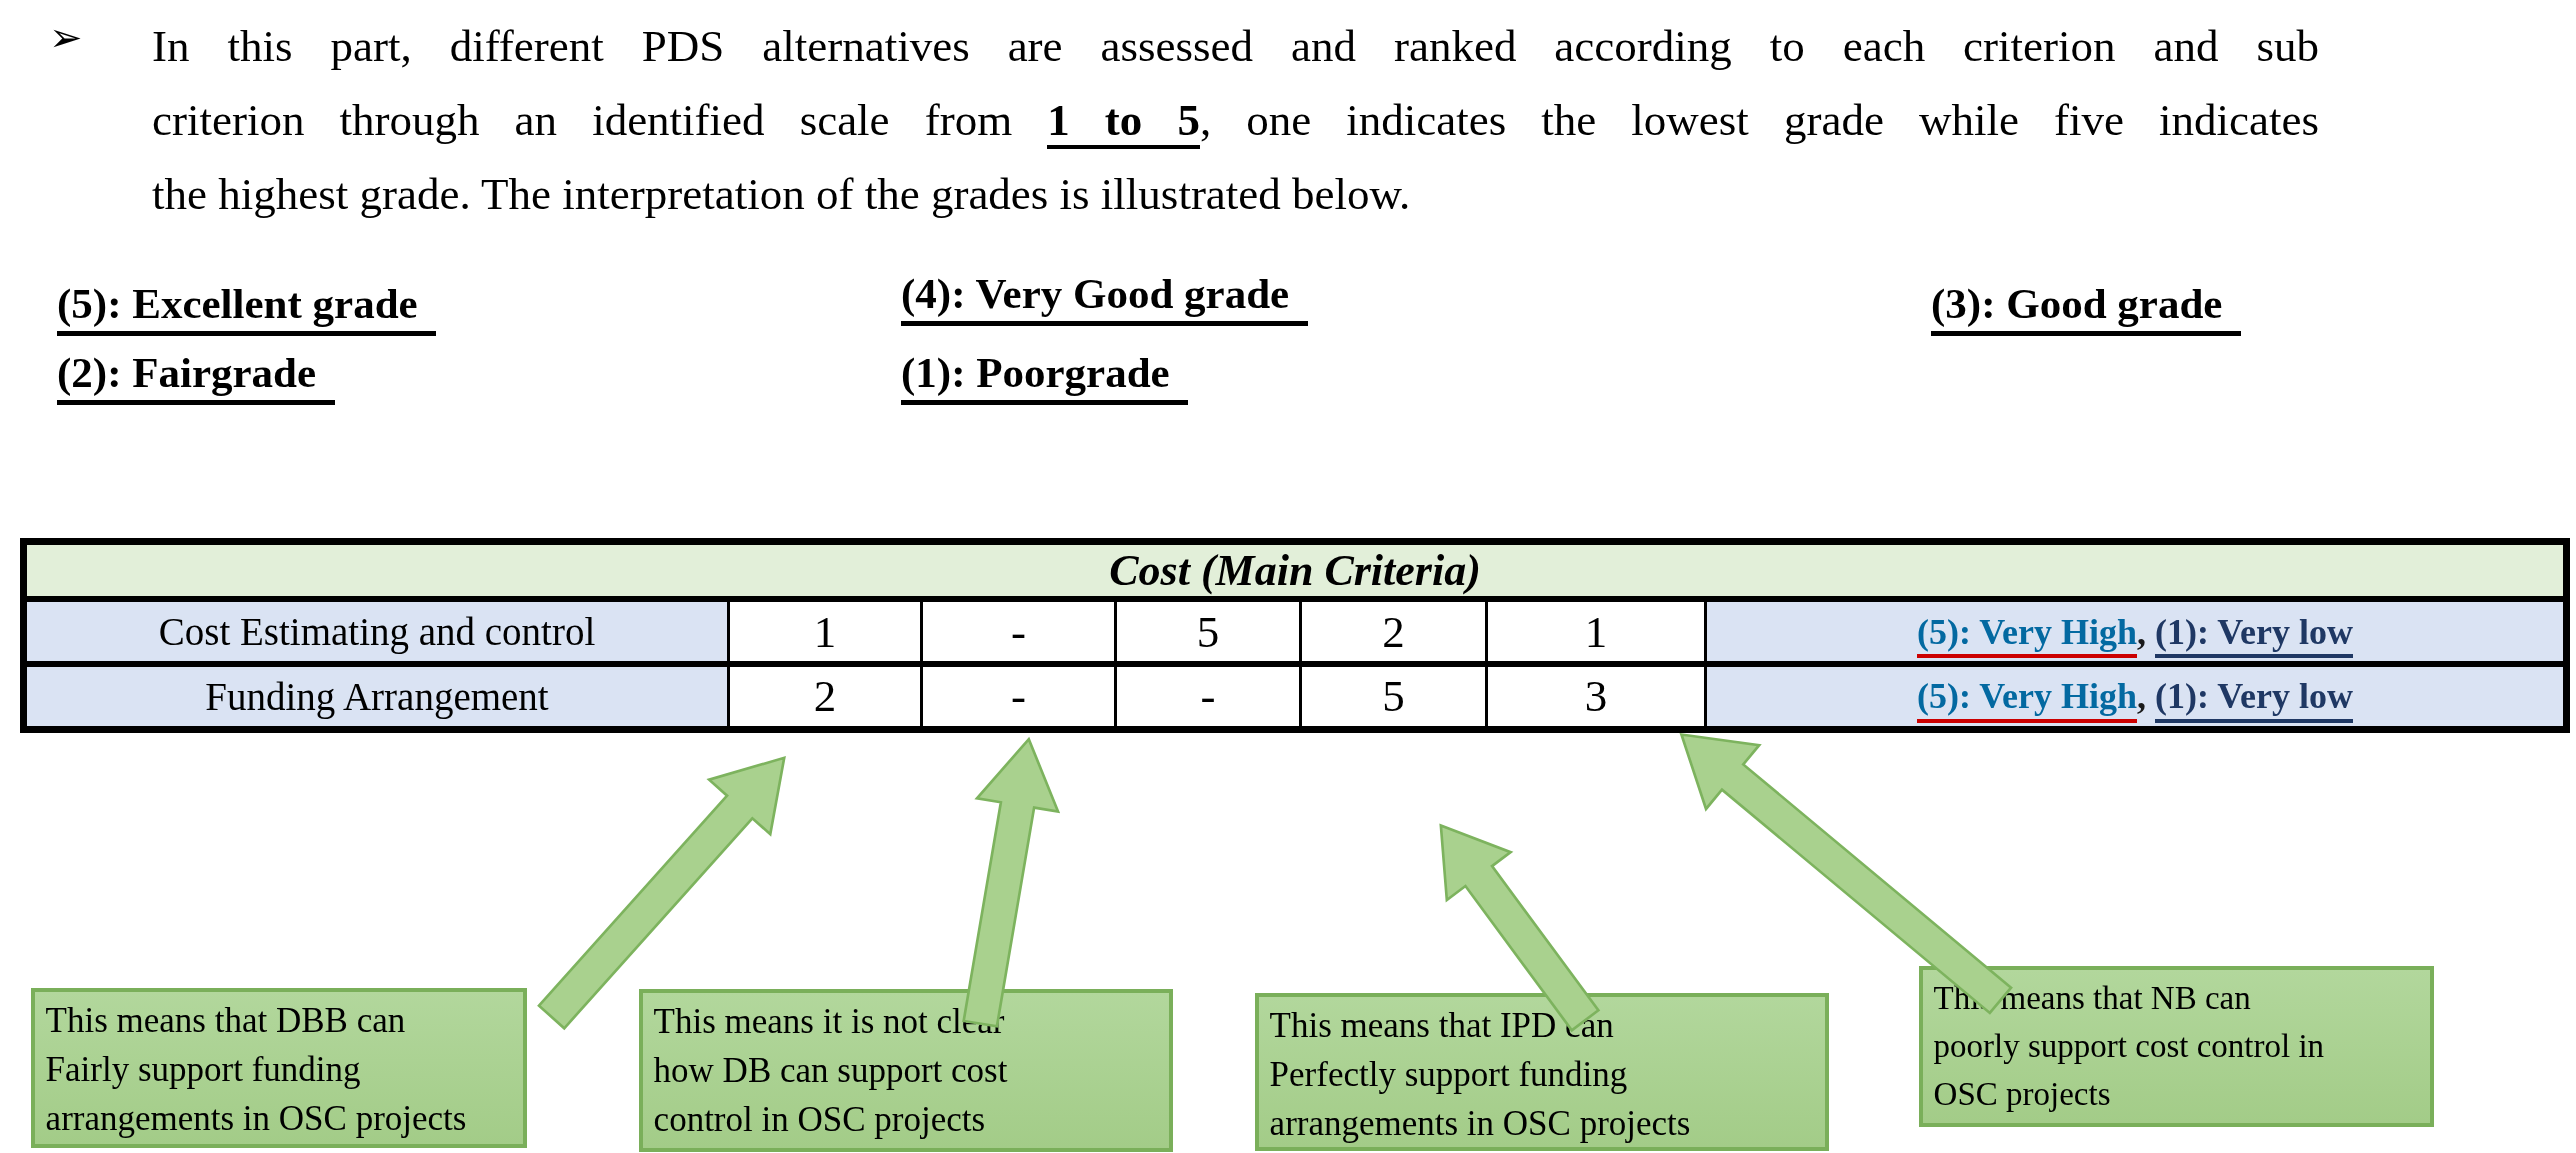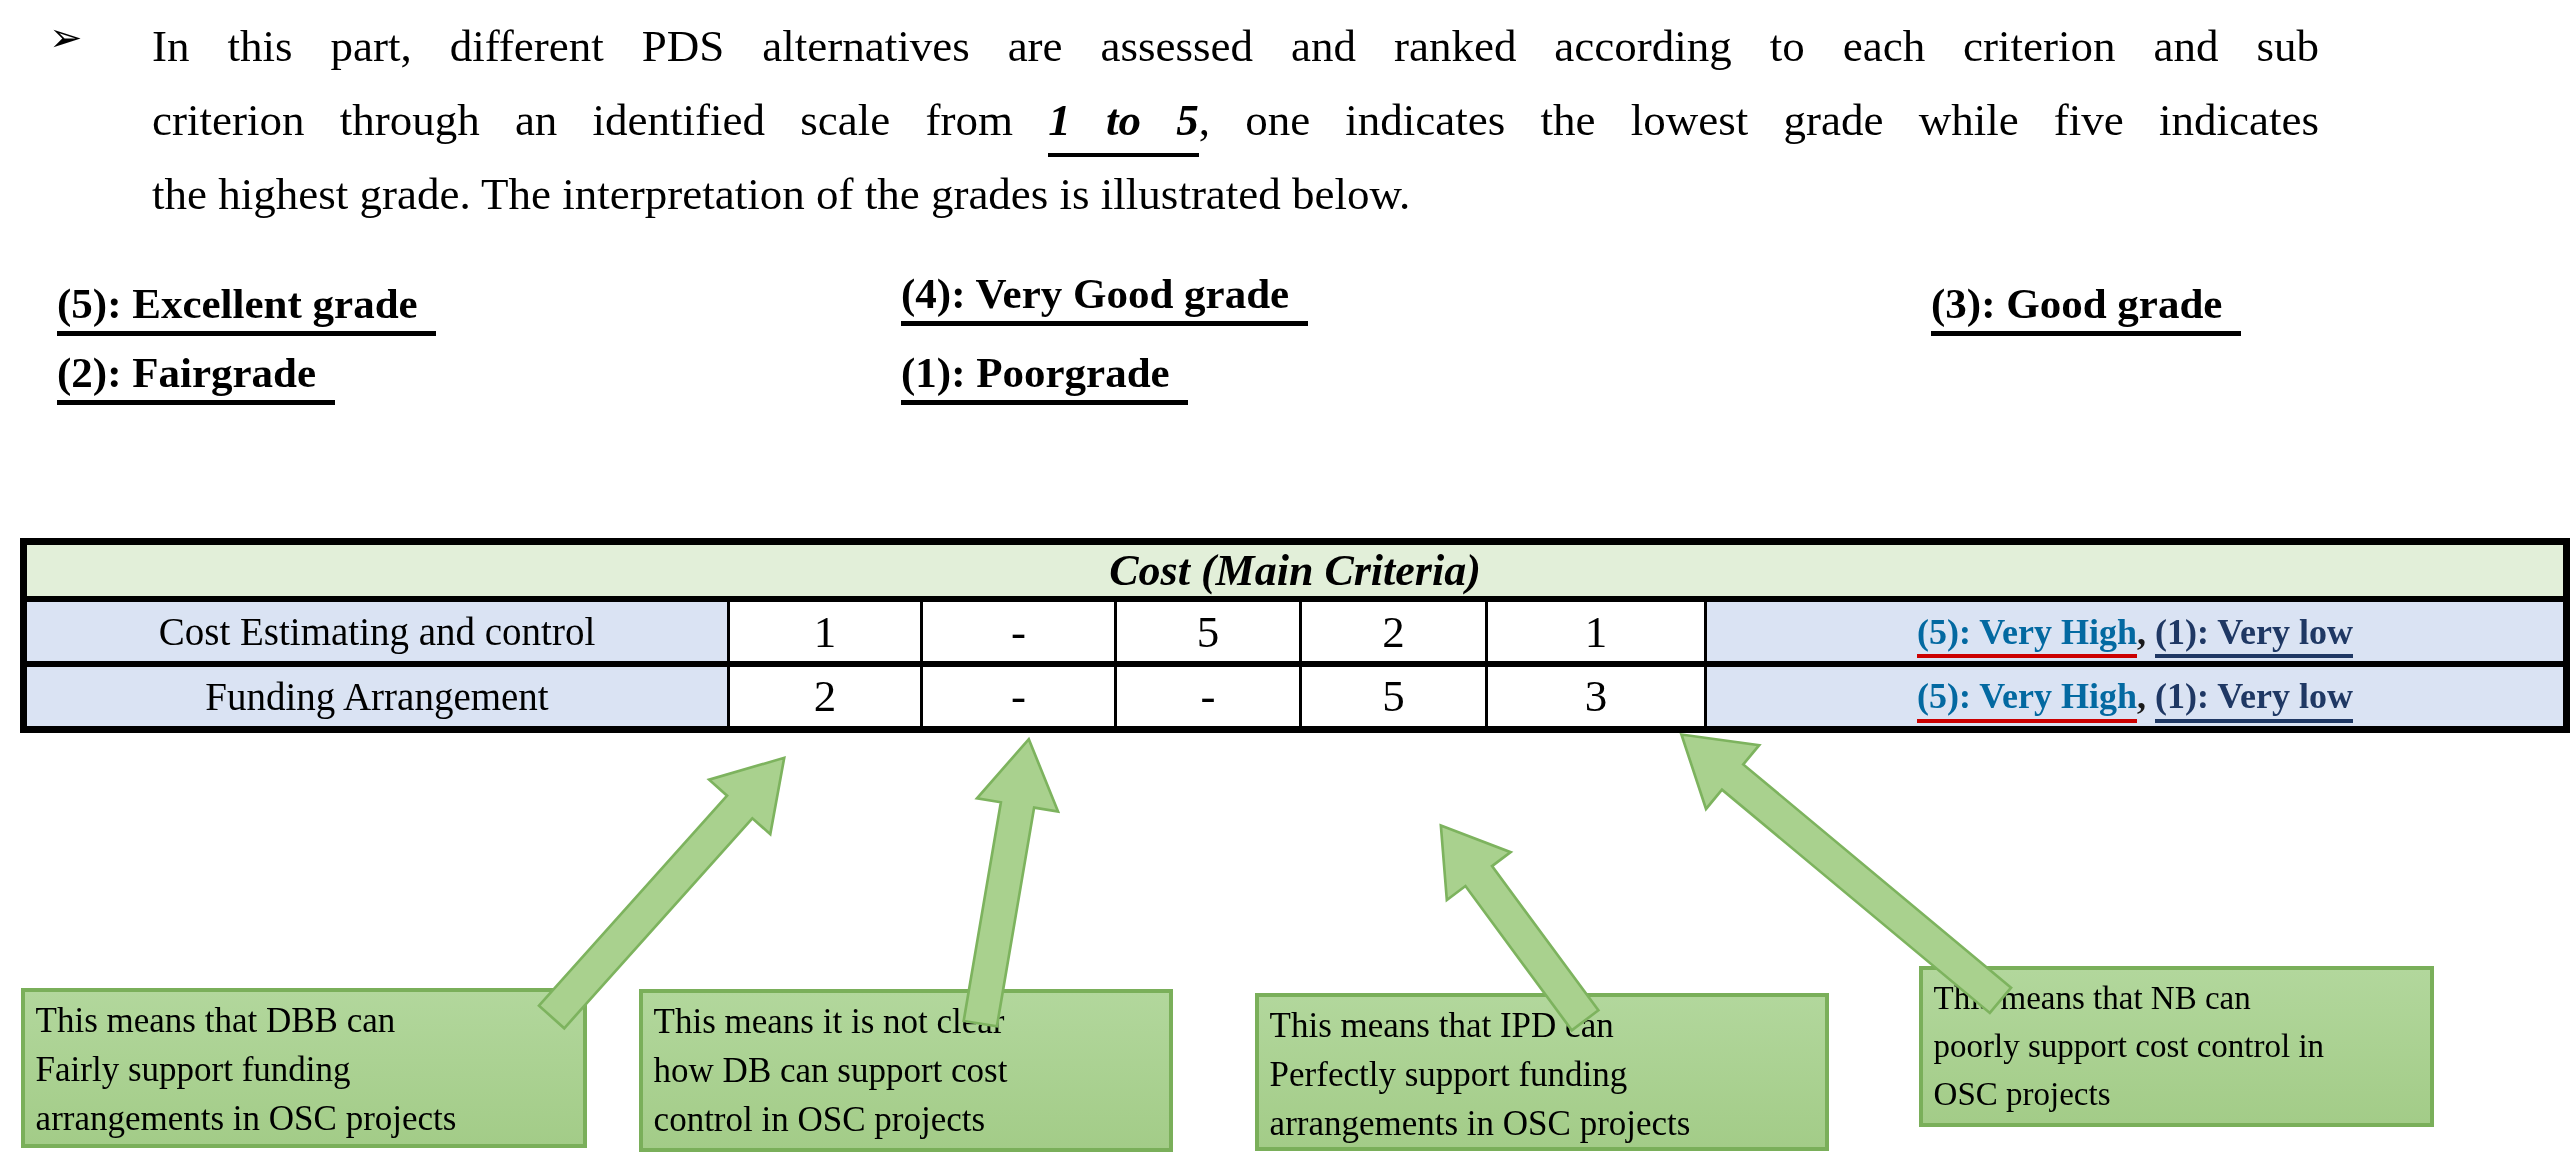--- a/index.html
+++ b/index.html
@@ -9,21 +9,21 @@
   }
 
   
   .bullet{
     position:absolute;left:49px;top:17.3px;font-size:40px;line-height:40px;
     font-family:"DejaVu Sans",sans-serif;
   }
   .intro-text{position:absolute;left:152px;top:9.3px;width:2167px;font-size:45px;line-height:74px;}
   .line{height:74px;}
   .j{text-align:justify;text-align-last:justify;}
-  .bold-underline{font-weight:bold;border-bottom:4.7px solid #000;padding-bottom:8px;font-style:italic;}
+  .bold-underline{font-weight:bold;border-bottom:4.7px solid #000;padding-bottom:0;}
 
   
   .grade{
     position:absolute;font-size:43px;font-weight:bold;white-space:nowrap;
     border-bottom:5.3px solid #000;padding:0 18.6px 3.3px 0;
   }
   .grade .gword{margin-top:11px;}
   .g5{left:57px;top:279px;}
   .g4{left:901px;top:269px;}
   .g3{left:1931px;top:279px;}
@@ -55,21 +55,21 @@
   .note-low{color:#1f3864;border-bottom:4px solid #1f3864;padding-bottom:2.7px;}
 
   
   .callout{
     position:absolute;z-index:2;box-sizing:border-box;
     background:linear-gradient(180deg,#b2d79c 0%,#a3cc88 100%);
     border:4px solid #7aaf5a;
     font-size:35px;line-height:49px;padding:4px 9.3px 0 10.6px;
     white-space:pre-line;color:#000;
   }
-  .c1{left:21px;top:988px;width:566px;height:160px;}
+  .c1{left:31px;top:988px;width:496px;height:160px;}
   .c2{left:639px;top:989px;width:534px;height:163px;}
   .c3{left:1255px;top:993px;width:574px;height:158px;}
   .c4{left:1919px;top:966px;width:515px;height:161px;font-size:33px;line-height:48px;}
 
   
   svg.arrows{position:absolute;left:0;top:0;z-index:3;pointer-events:none;}
   svg.arrows polygon{fill:#a9d18e;stroke:#7db35e;stroke-width:4;}
 </style>
 </head>
 <body>

